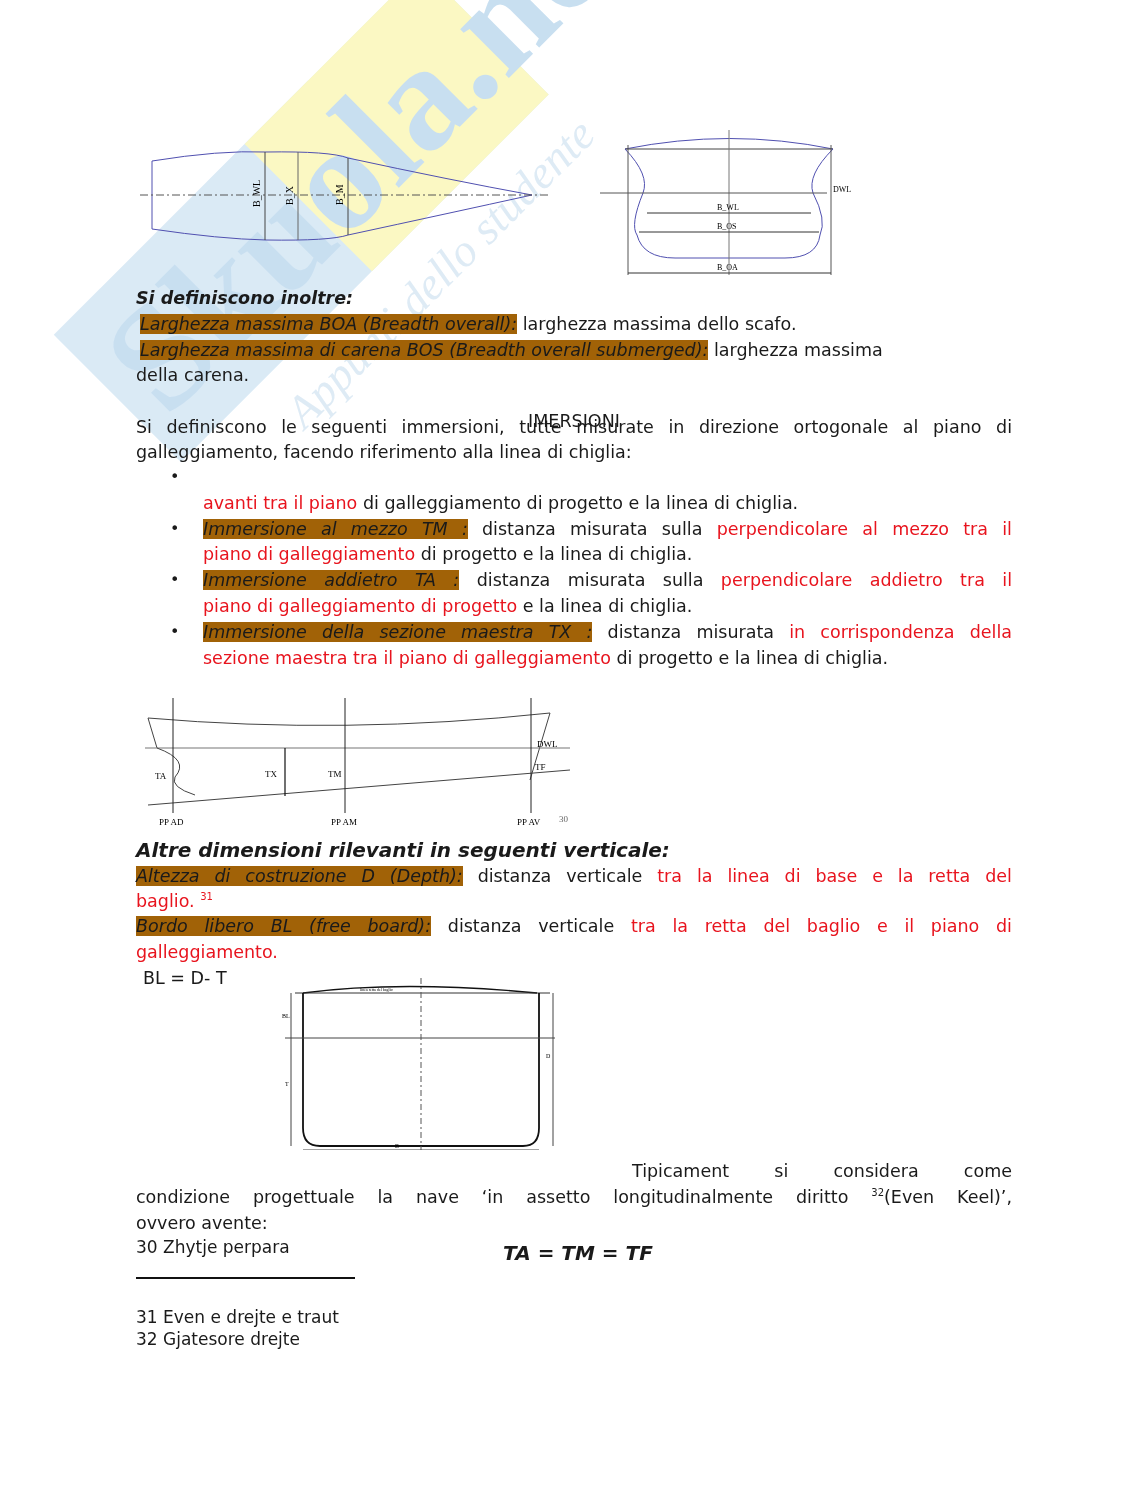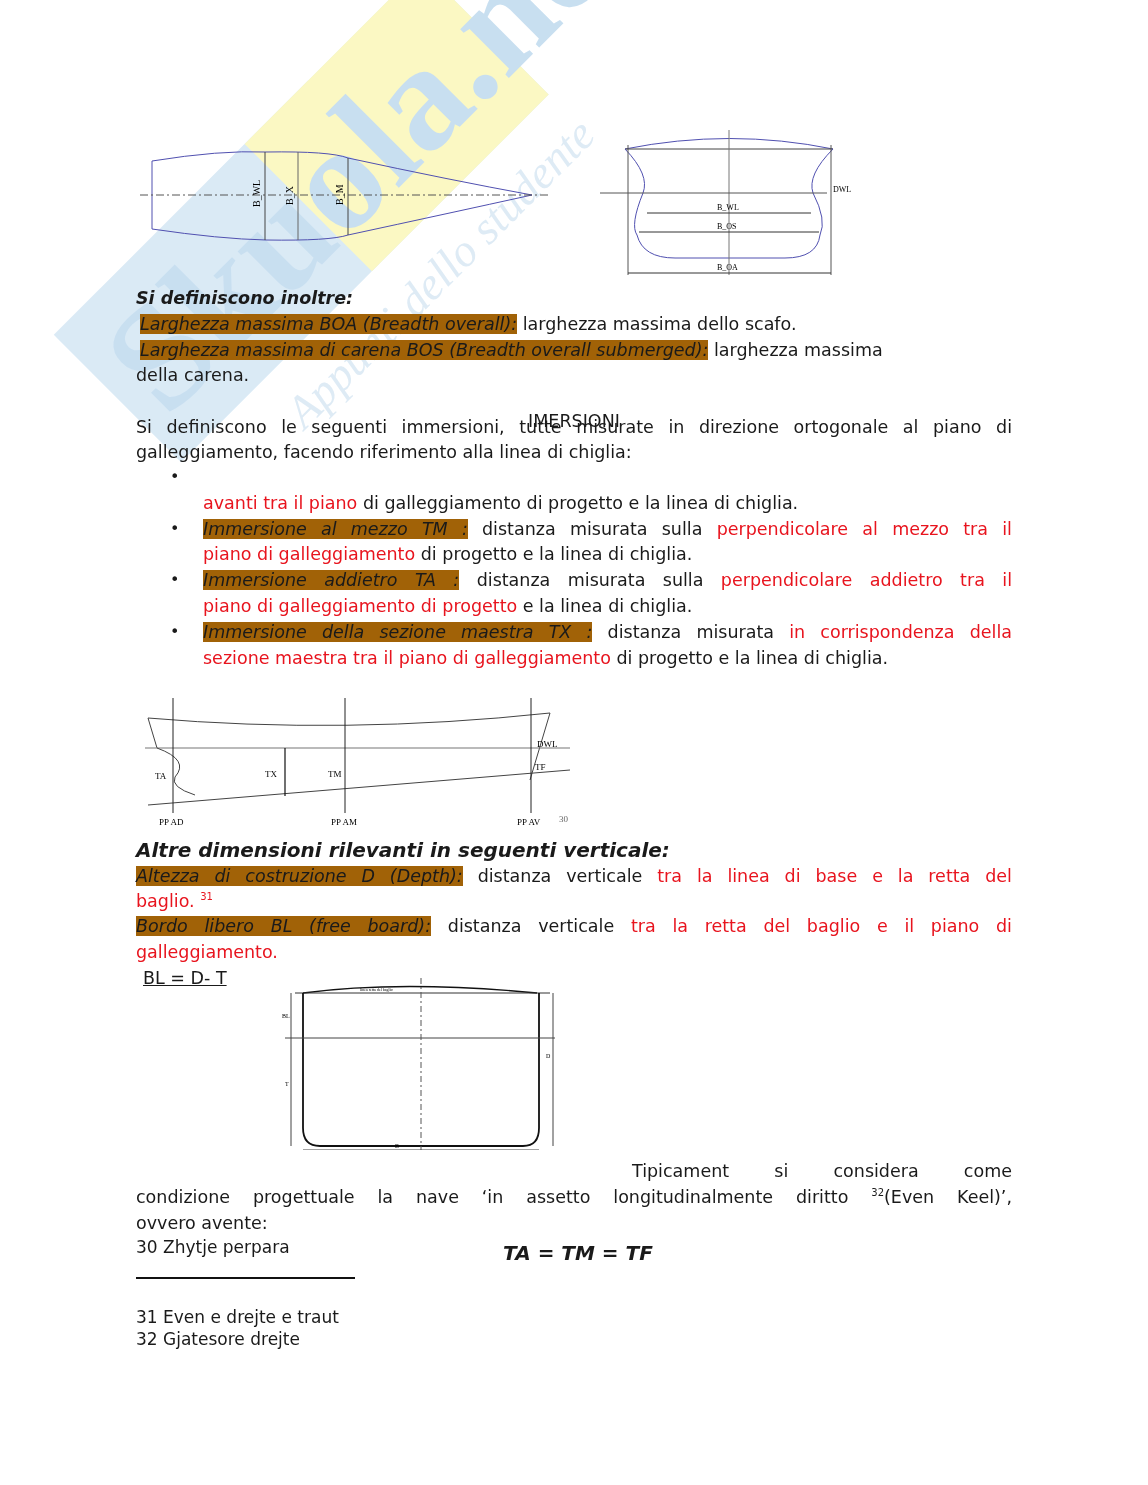--- a/index.html
+++ b/index.html
@@ -133,21 +133,21 @@
   </div>
   <div class="line" style="top:888px">
     <span class="red">baglio.</span> <span class="sup red">31</span>
   </div>
   <div class="line just" style="top:913px">
     <span class="hl">Bordo libero BL (free board):</span><span> distanza verticale </span><span class="red">tra la retta del baglio e il piano di</span>
   </div>
   <div class="line" style="top:939px">
     <span class="red">galleggiamento.</span>
   </div>
-  <div class="line" style="top:965px;left:143px;width:auto;text-decoration:underline">BL = D- T</div>
+  <div class="line" style="top:965px;left:143px;width:auto;">BL = D- T</div>
 
   <svg class="abs" style="left:275px;top:978px" width="290" height="172">
     <path d="M28 15 Q 125 2 262 15" fill="none" stroke="#111" stroke-width="1.4"></path>
     <line x1="20" y1="15" x2="275" y2="15" stroke="#333"></line>
     <path d="M28 15 L 28 150 Q 28 168 45 168 L 248 168 Q 264 168 264 150 L 264 15" fill="none" stroke="#111" stroke-width="1.8"></path>
     <line x1="10" y1="60" x2="280" y2="60" stroke="#444"></line>
     <line x1="146" y1="0" x2="146" y2="172" stroke="#555" stroke-dasharray="6,3,2,3"></line>
     <line x1="16" y1="15" x2="16" y2="168" stroke="#444"></line>
     <line x1="278" y1="15" x2="278" y2="168" stroke="#444"></line>
     <line x1="28" y1="172" x2="264" y2="172" stroke="#444"></line>

